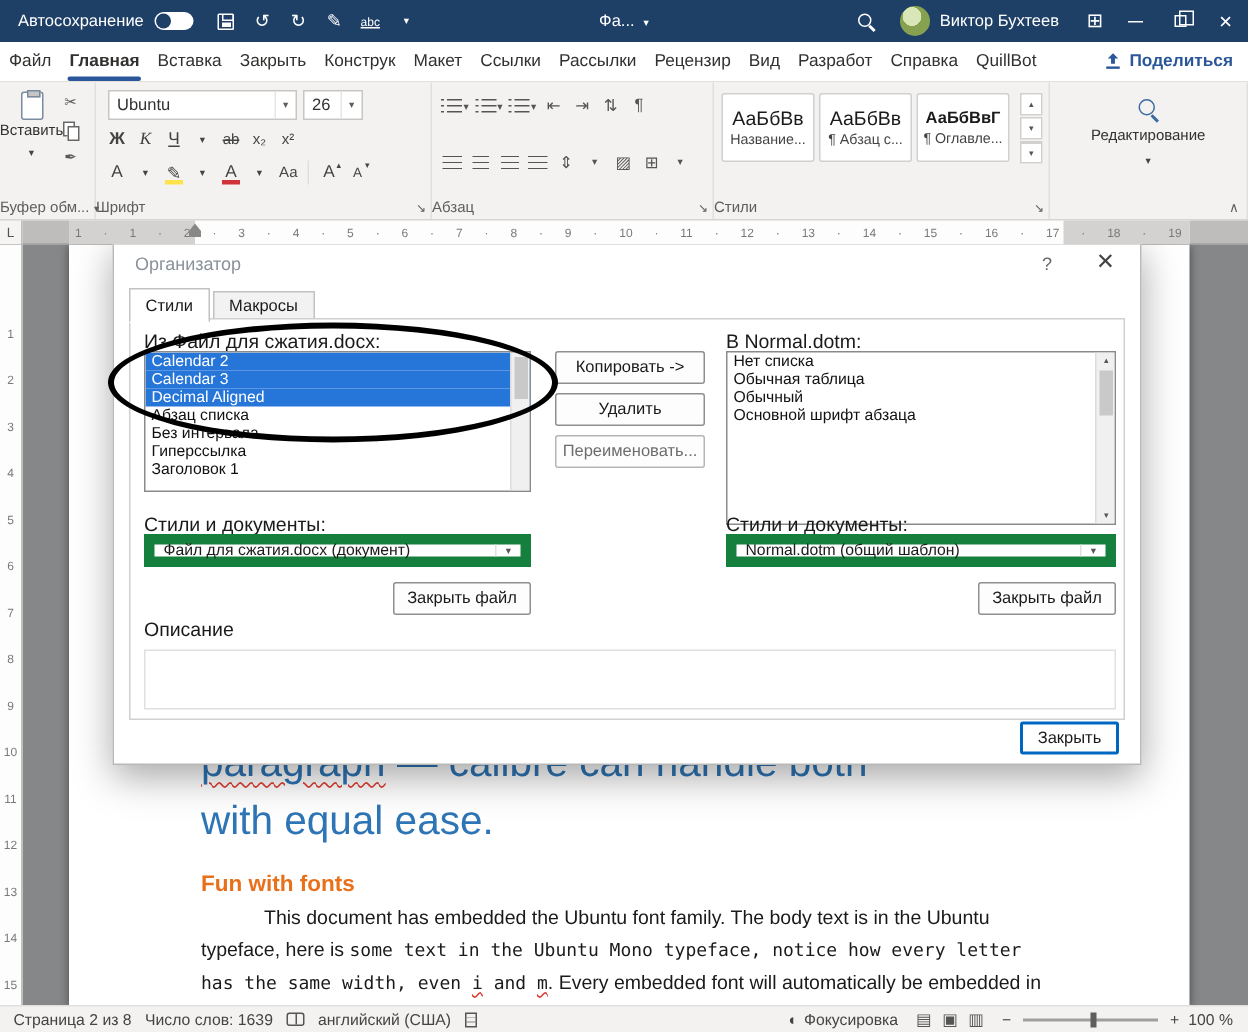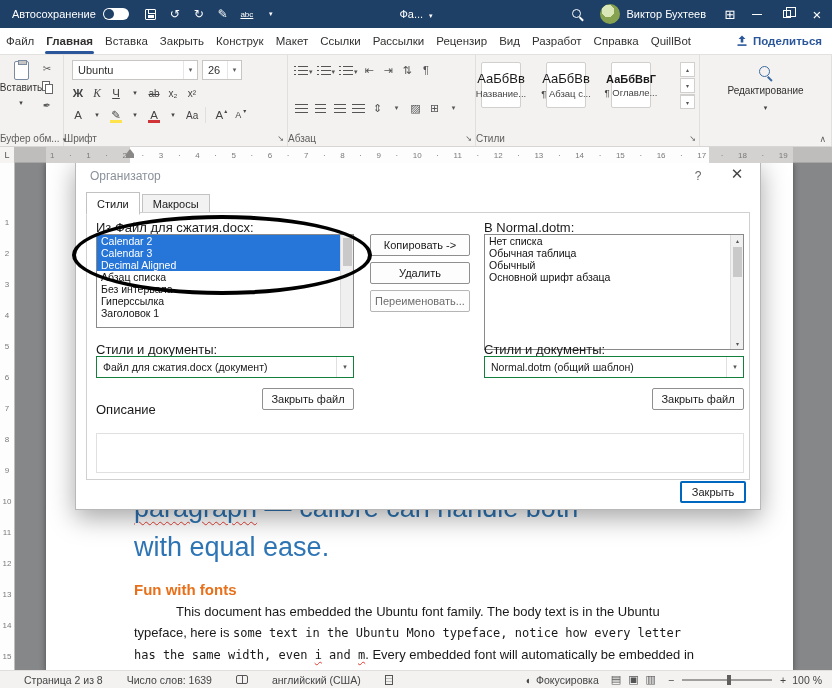--- a/index.html
+++ b/index.html
@@ -84,21 +84,21 @@
   .pbtn { min-width:15px; height:18px; display:flex; align-items:center; justify-content:center; color:#555; font-size:11px; gap:1px; position:relative; }
   .ic-bullets { width:14px; height:9px; position:relative; }
   .ic-bullets::before { content:""; position:absolute; left:0; top:0; width:2px; height:1px; background:#555; box-shadow:0 4px 0 #555,0 8px 0 #555; }
   .ic-bullets::after { content:""; position:absolute; left:4px; top:0; right:0; height:1px; background:#555; box-shadow:0 4px 0 #555,0 8px 0 #555; }
   .gi-indl::before { content:"⇤"; } .gi-indr::before { content:"⇥"; }
   .gi-sort::before { content:"⇅"; } .gi-pilcrow::before { content:"¶"; }
   .ic-al { width:13px; height:9px; background:repeating-linear-gradient(to bottom,#555 0 1px,transparent 1px 4px); }
   .ic-al.c { width:11px; } .ic-al.r { width:12px; }
   .gi-lsp::before { content:"⇕"; } .gi-shade::before { content:"▨"; } .gi-borders::before { content:"⊞"; }
   .g-styles { width:224px; }
-  .style-card { position:absolute; top:7px; width:40px; height:46px; background:#fff; border:1px solid #d2d0ce; border-radius:2px; display:flex; flex-direction:column; align-items:center; justify-content:center; gap:2px; }
+  .style-card { position:absolute; top:7px; width:62px; height:46px; background:#fff; border:1px solid #d2d0ce; border-radius:2px; display:flex; flex-direction:column; align-items:center; justify-content:center; gap:2px; }
   .sc1 { left:5px; } .sc2 { left:70px; } .sc3 { left:135px; }
   .preview { font-size:13px; color:#1a1a1a; white-space:nowrap; }
   .sc3 .preview { font-size:11px; font-weight:700; }
   .sname { font-size:9.5px; color:#444; white-space:nowrap; }
   .styles-scroll { position:absolute; right:4px; top:7px; width:15px; display:flex; flex-direction:column; gap:1px; }
   .ss-btn { width:15px; height:15px; border:1px solid #d2d0ce; background:#fff; display:flex; align-items:center; justify-content:center; font-size:6px; color:#555; }
   .ss-btn.more { border-top-width:2px; }
   .gi-up::before { content:"▴"; } .gi-down::before { content:"▾"; }
   .g-editing { flex:1; }
   .edit-btn { position:absolute; left:0; right:0; top:10px; display:flex; flex-direction:column; align-items:center; gap:4px; }
@@ -144,30 +144,30 @@
   .dlg-frame { position:absolute; left:10px; right:10px; top:51px; height:268px; border:1px solid #d0d0d0; background:#fff; z-index:1; }
   .dlg .abs { position:absolute; z-index:2; }
   .lbl { font-size:13px; color:#1a1a1a; white-space:nowrap; }
   .dlist { border:1px solid #8a8a8a; background:#fff; overflow:hidden; }
   .litem { height:12px; line-height:12px; padding:0 4px; font-size:10.5px; white-space:nowrap; color:#111; }
   .litem.sel { background:var(--selection,#2675d9); color:#fff; }
   .lscroll { position:absolute; right:0; top:0; bottom:0; width:13px; background:#f0f0f0; border-left:1px solid #dcdcdc; }
   .lthumb { position:absolute; left:2px; width:9px; background:#c9c9c9; }
   .larrow { position:absolute; left:0; width:13px; height:11px; display:flex; align-items:center; justify-content:center; font-size:6px; color:#555; }
   .dbtn { position:absolute; height:22px; background:#fdfdfd; border:1px solid #8f8f8f; border-radius:2px; font-size:11px; display:flex; align-items:center; justify-content:center; color:#1a1a1a; z-index:2; }
-  .dcombo { position:absolute; height:22px; background:#fff; border:1px solid #15803d; display:flex; align-items:center; font-size:10.5px; z-index:2; }
+  .dcombo { position:absolute; height:22px; background:#fff; border:7px solid #15803d; display:flex; align-items:center; font-size:10.5px; z-index:2; }
   .dcombo .val { flex:1; padding:0 6px; white-space:nowrap; overflow:hidden; }
   .dcombo .car { width:17px; align-self:stretch; display:flex; align-items:center; justify-content:center; border-left:1px solid #e0e0e0; color:#555; }
   .descbox { position:absolute; left:20px; width:648px; top:272px; height:40px; border:1px solid #e0e0e0; background:#fff; z-index:2; }
   .dlg-close { position:absolute; right:14px; top:320px; width:66px; height:22px; background:#fff; border:2px solid var(--focus_border,#0067c0); border-radius:2px; display:flex; align-items:center; justify-content:center; font-size:11px; z-index:2; }
   .oval { position:absolute; left:-4px; top:54px; width:300px; height:80px; border:4px solid var(--annotation,#000); border-radius:50%; pointer-events:none; z-index:6; }
 
   
   .statusbar { position:absolute; left:0; bottom:0; width:832px; height:18px; background:#f3f2f1; border-top:1px solid #e1dfdd; display:flex; align-items:center; font-size:10.5px; color:#444; z-index:20; }
-  .sb-item { margin-left:24px; white-space:nowrap; display:flex; align-items:center; gap:4px; }
+  .sb-item { margin-left:9px; white-space:nowrap; display:flex; align-items:center; gap:4px; }
   .ic-book { width:12px; height:9px; border:1px solid #555; border-radius:2px; position:relative; }
   .ic-book::before { content:""; position:absolute; left:5px; top:0; bottom:0; width:1px; background:#555; }
   .ic-doc { width:8px; height:10px; border:1px solid #555; background:repeating-linear-gradient(to bottom,transparent 0 2px,#bbb 2px 3px); }
   .sb-right { margin-left:auto; display:flex; align-items:center; }
   .gi-focus::before { content:"◐"; }
   .gi-view1::before { content:"▤"; } .gi-view2::before { content:"▣"; } .gi-view3::before { content:"▥"; }
   .sb-views { display:flex; gap:7px; margin:0 12px; font-size:11px; color:#555; }
   .zoom-track { width:90px; height:2px; background:#a19f9d; position:relative; margin:0 8px; }
   .zoom-thumb { position:absolute; left:50%; top:-4px; width:4px; height:10px; background:#605e5c; }
   .zoom-pct { margin:0 10px 0 6px; }
@@ -491,21 +491,21 @@
         <span class="car gi-caret"></span>
       </div>
       <div class="dcombo" style="left:408px; top:195px; width:260px;">
         <span class="val">Normal.dotm (общий шаблон)</span>
         <span class="car gi-caret"></span>
       </div>
 
       <div class="dbtn" style="left:186px; top:227px; width:92px;">Закрыть файл</div>
       <div class="dbtn" style="left:576px; top:227px; width:92px;">Закрыть файл</div>
 
-      <div class="abs lbl" style="left:20px; top:241px;">Описание</div>
+      <div class="abs lbl" style="left:20px; top:251px;">Описание</div>
       <div class="descbox"></div>
 
       <div class="dlg-close">Закрыть</div>
 
       <div class="oval"></div>
     </div>
   </div>
 
   <div class="statusbar">
     <span class="sb-item">Страница 2 из 8</span>

